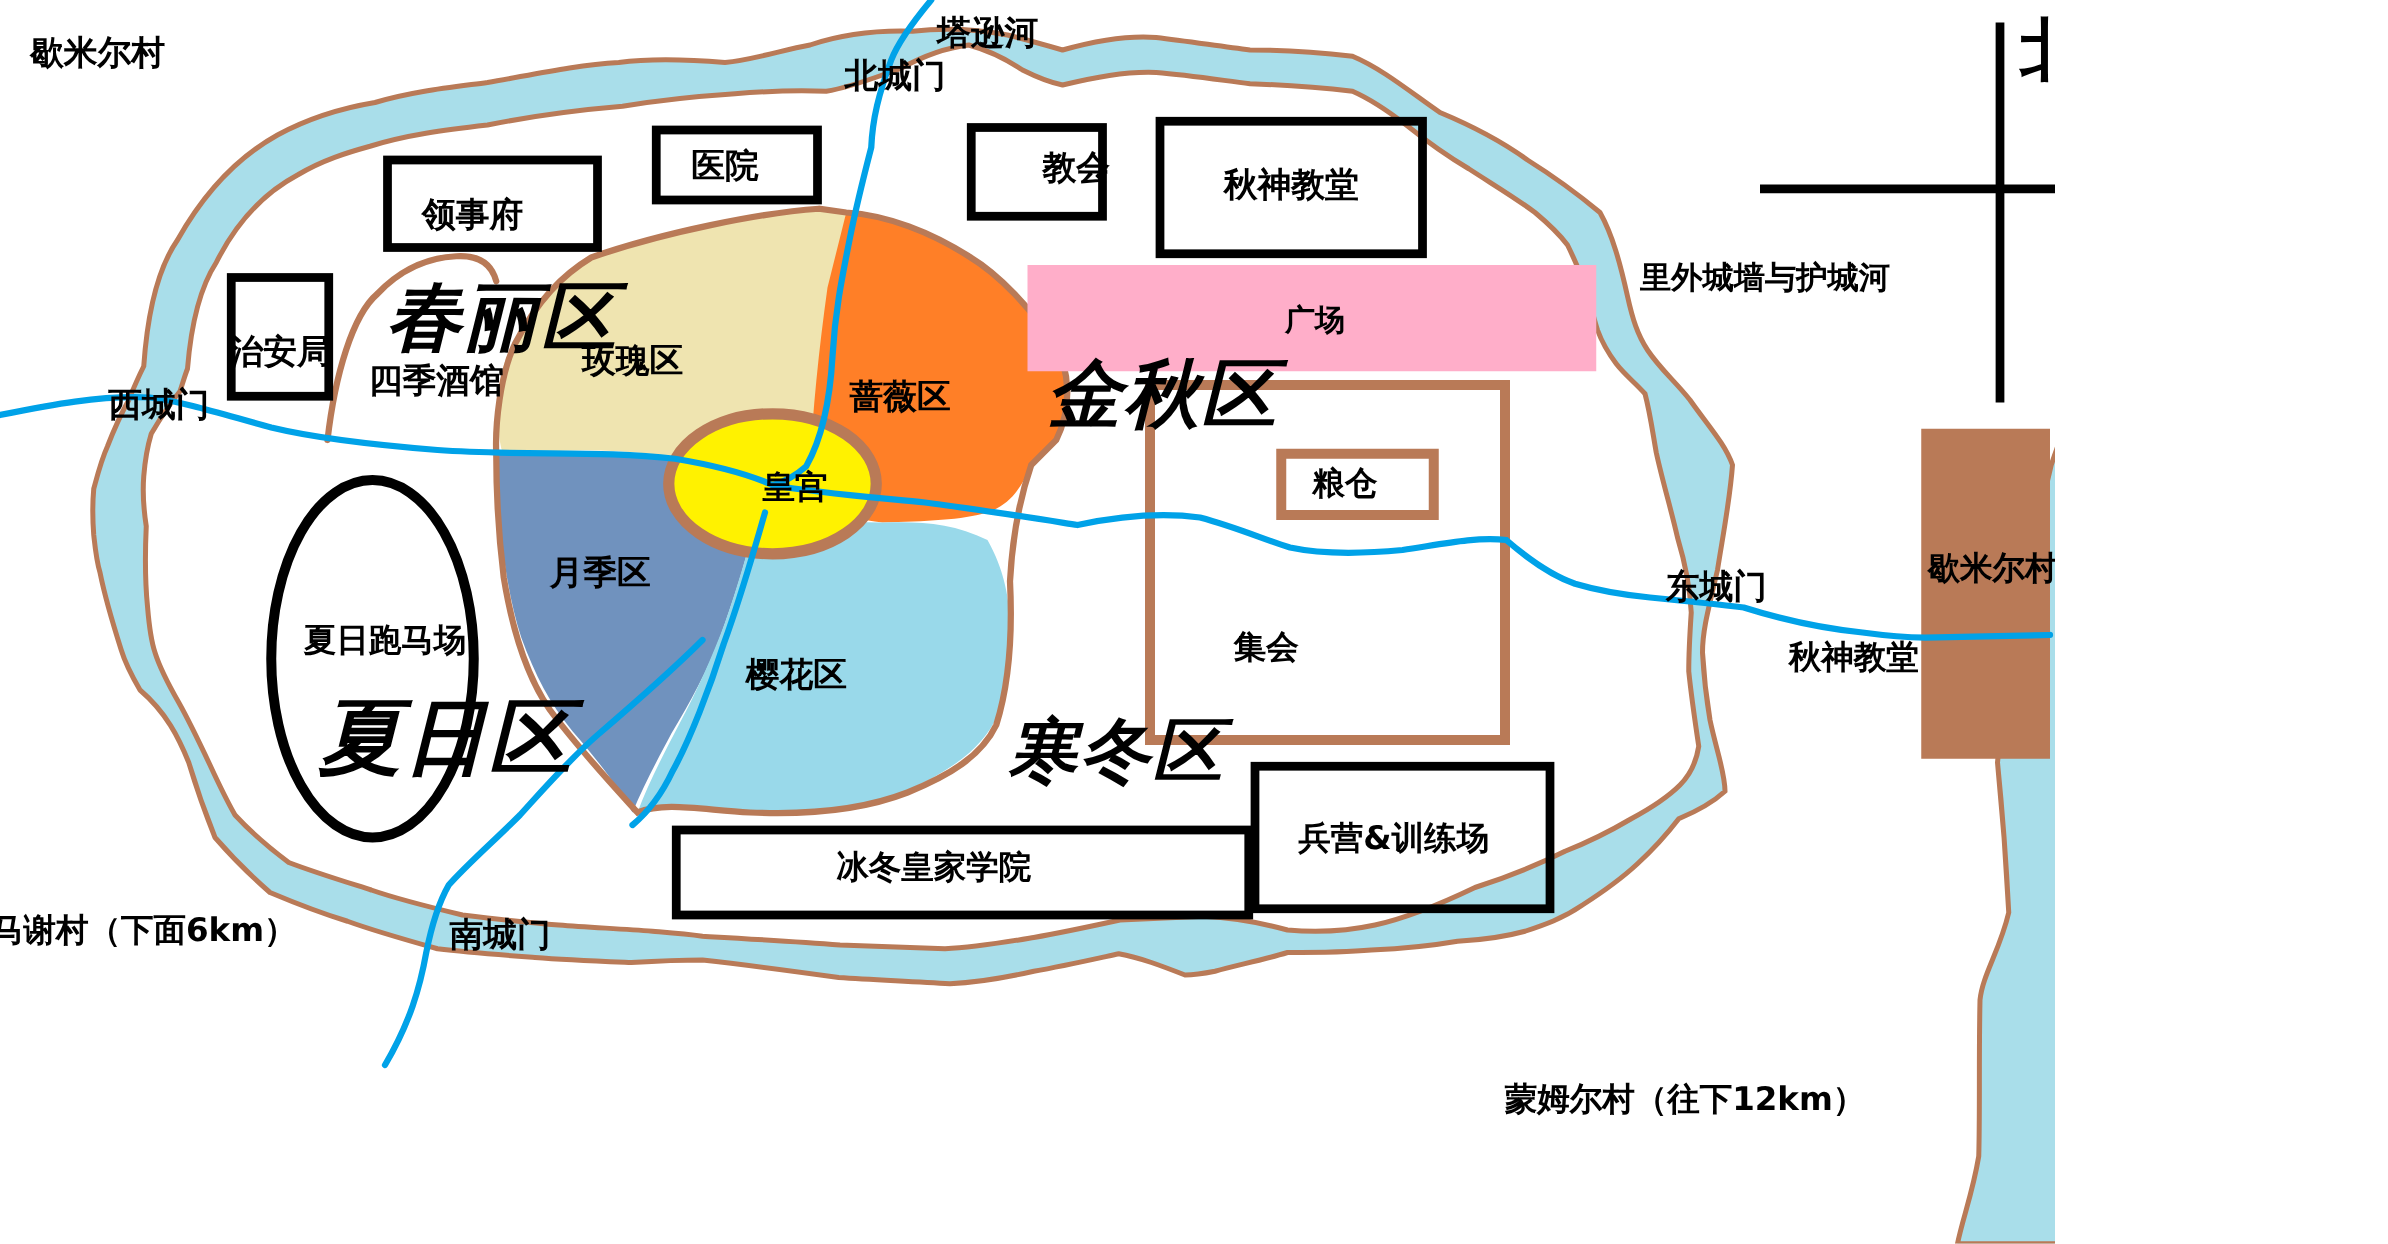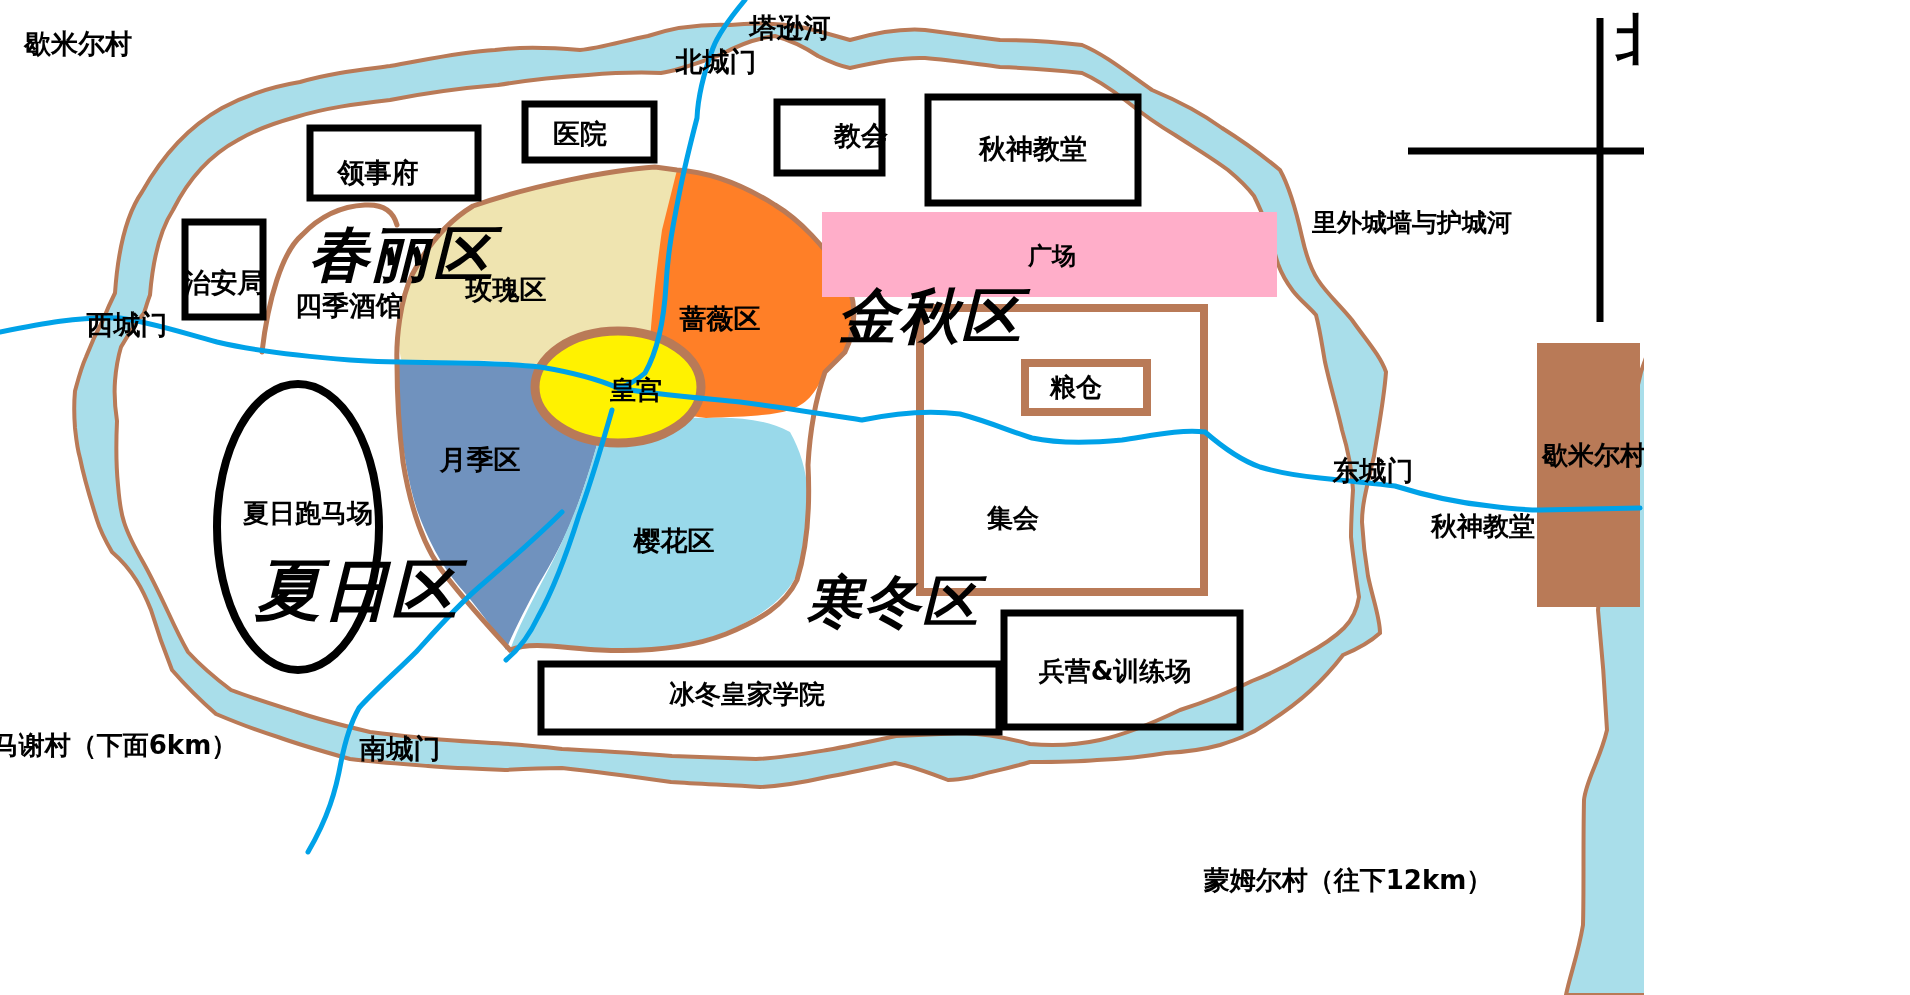--- a/index.html
+++ b/index.html
@@ -177,21 +177,21 @@
       <div class="lbl" style="left: 378px; top: 172px; font-size: 27px;">领事府</div>
       <div class="lbl" style="left: 580px; top: 133px; font-size: 27px;">医院</div>
       <div class="lbl" style="left: 816px; top: 135px; font-size: 27px; margin-left: 45px;">教会</div>
       <div class="lbl" style="left: 1033px; top: 148px; font-size: 27px;">秋神教堂</div>
       <div class="lbl" style="left: 224px; top: 282px; font-size: 27px;">治安局</div>
       <div class="lbl" style="left: 349px; top: 305px; font-size: 27px;">四季酒馆</div>
       <div class="lbl" style="left: 506px; top: 289px; font-size: 27px;">玫瑰区</div>
       <div class="lbl" style="left: 720px; top: 318px; font-size: 27px;">蔷薇区</div>
       <div class="lbl" style="left: 620px; top: 390px; font-size: 26px; margin-left: 16px;">皇宫</div>
       <div class="lbl" style="left: 480px; top: 459px; font-size: 27px;">月季区</div>
-      <div class="lbl" style="left: 637px; top: 540px; font-size: 27px; margin-left: 37px;">樱花区</div>
+      <div class="lbl" style="left: 637px; top: 540px; font-size: 27px;">樱花区</div>
       <div class="lbl" style="left: 1076px; top: 387px; font-size: 26px;">粮仓</div>
       <div class="lbl" style="left: 1013px; top: 518px; font-size: 26px;">集会</div>
       <div class="lbl" style="left: 1052px; top: 256px; font-size: 24px;">广场</div>
       <div class="lbl" style="left: 1412px; top: 222px; font-size: 25px;">里外城墙与护城河</div>
       <div class="lbl" style="left: 1594px; top: 455px; font-size: 26px;">歇米尔村</div>
       <div class="lbl" style="left: 1483px; top: 526px; font-size: 26px;">秋神教堂</div>
       <div class="lbl" style="left: 308px; top: 513px; font-size: 26px;">夏日跑马场</div>
       <div class="lbl" style="left: 747px; top: 694px; font-size: 26px;">冰冬皇家学院</div>
       <div class="lbl" style="left: 1115px; top: 671px; font-size: 26px;">兵营&amp;训练场</div>
       <div class="lbl" style="left: 115px; top: 745px; font-size: 26px;">马谢村（下面6km）</div>

